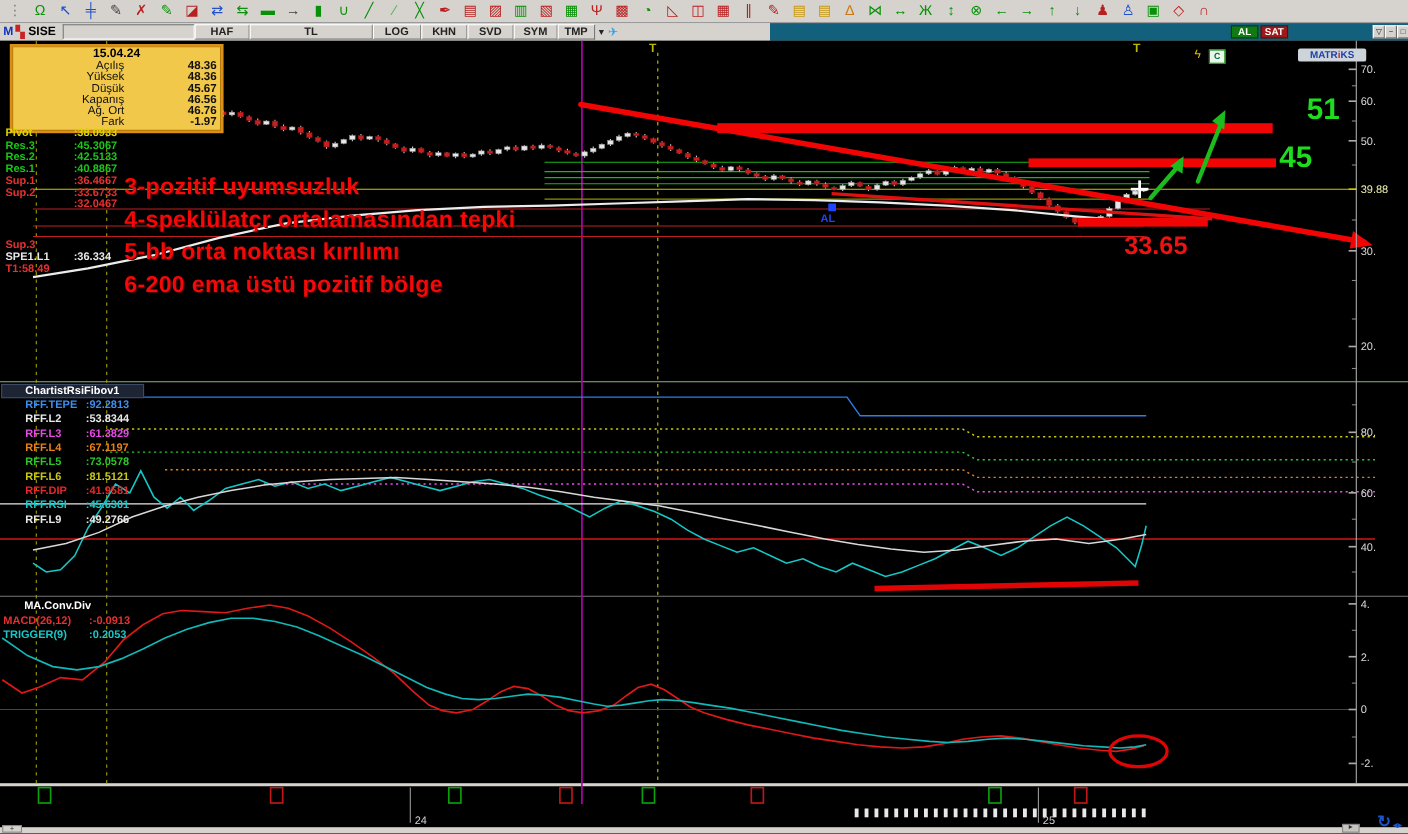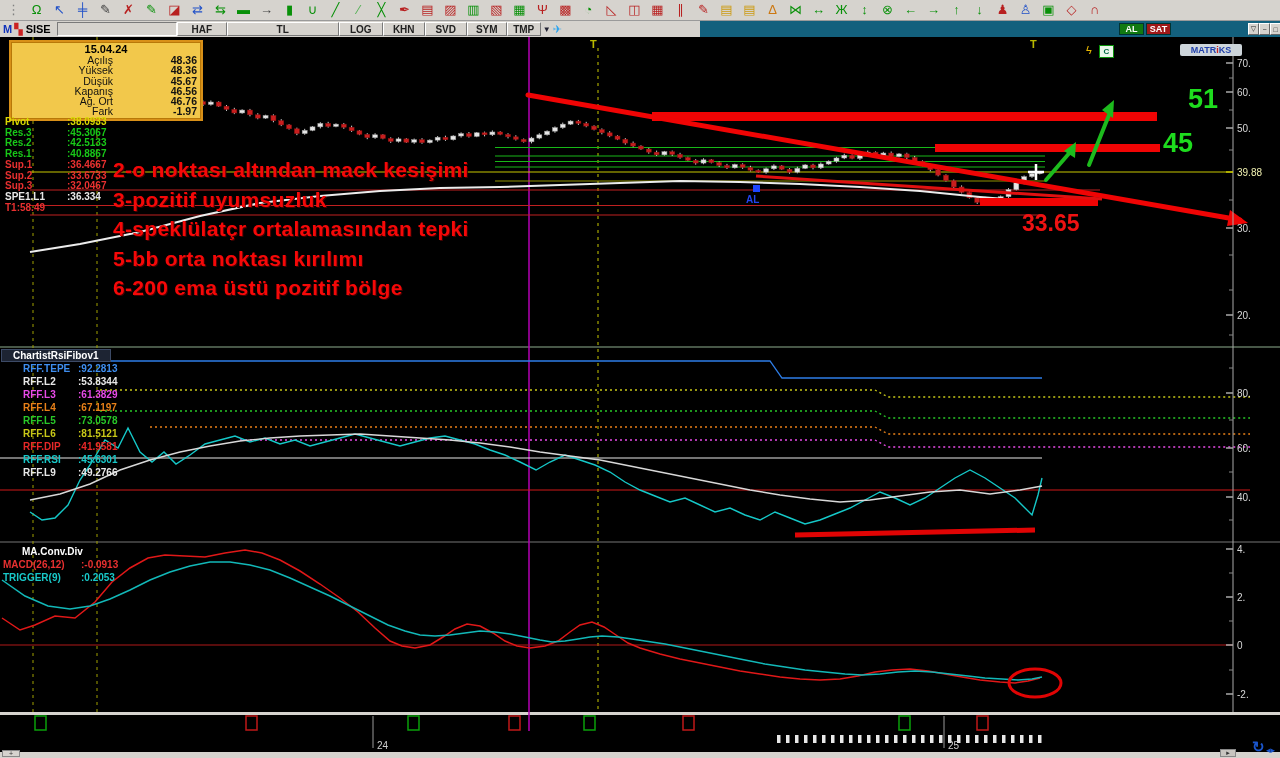--- a/index.html
+++ b/index.html
@@ -29,21 +29,21 @@
   .inforow{display:flex;justify-content:flex-end;font-size:10.5px;color:#111;line-height:10.3px;}
   .inforow .lb{width:88px;text-align:right;}
   .inforow .vl{width:84px;text-align:right;font-weight:bold;}
   .lvrow{display:flex;font-size:10px;font-weight:bold;line-height:10.7px;}
   .lvrow .lb{width:62px;text-align:left;}
   .rsirow{display:flex;font-size:10px;font-weight:bold;line-height:13px;}
   .rsirow .lb{width:55px;}
   .macdrow{display:flex;font-size:10px;font-weight:bold;line-height:13px;}
   .macdrow .lb{width:78px;}
   .paneltitle{font-size:10px;font-weight:bold;color:#fff;background:#1d2433;border:1px solid #3c4a66;
-    padding:0 11px;display:inline-block;}
+    padding:0 21px;display:inline-block;}
   .annline{font-size:21px;font-weight:bold;color:#f50808;line-height:29.5px;white-space:nowrap;
     letter-spacing:.3px;text-shadow:1px 1px 0 #400;}
   .biglabel{font-weight:bold;white-space:nowrap;}
   .statusbox{left:1px;top:732px;width:286px;height:19px;background:#f8f8f8;border:1px solid #000;
     font-size:12.5px;font-weight:bold;color:#000;display:flex;align-items:center;padding-left:5px;box-sizing:border-box;}
   .bottombar{left:0;top:752px;width:1280px;height:6px;background:#d6d3ce;}
   svg{position:absolute;left:0;top:0;z-index:1;}
   .tmark{font-size:11px;font-weight:bold;color:#b8b800;}
 </style>
 </head>
@@ -577,35 +577,34 @@
       </div>
       <div class="lvrow">
         <span class="lb" style="color: rgb(232, 48, 48);">Sup.1</span>
         <span class="vl" style="color: rgb(232, 48, 48);">:36.4667</span>
       </div>
       <div class="lvrow">
         <span class="lb" style="color: rgb(232, 48, 48);">Sup.2</span>
         <span class="vl" style="color: rgb(232, 48, 48);">:33.6733</span>
       </div>
       <div class="lvrow">
-        <span class="lb" style="color: rgb(232, 48, 48);">Sup.3</span>
+        <span class="lb" style="color: rgb(232, 48, 48); margin-top: 37px;">Sup.3</span>
         <span class="vl" style="color: rgb(232, 48, 48);">:32.0467</span>
       </div>
       <div class="lvrow">
         <span class="lb" style="color: rgb(232, 232, 232);">SPE1.L1</span>
         <span class="vl" style="color: rgb(232, 232, 232);">:36.334</span>
       </div>
       <div class="lvrow">
         <span class="lb" style="color: rgb(232, 48, 48);">T1:58.49</span>
         <span class="vl" style="color: rgb(232, 48, 48);"></span>
       </div>
     </div>
 
   <div class="ov" style="left:113px;top:155px;" id="annblock">
-      <div class="annline">2-o noktası altından mack kesişimi</div>
       <div class="annline">3-pozitif uyumsuzluk</div>
       <div class="annline">4-speklülatçr ortalamasından tepki</div>
       <div class="annline">5-bb orta noktası kırılımı</div>
       <div class="annline">6-200 ema üstü pozitif bölge</div>
     </div>
 
   <div class="ov biglabel" style="left:1188px;top:84px;font-size:27px;color:#1edc1e;">51</div>
   <div class="ov biglabel" style="left:1163px;top:128px;font-size:27px;color:#1edc1e;">45</div>
   <div class="ov biglabel" style="left:1022px;top:210px;font-size:23px;color:#ee1212;">33.65</div>
   <div class="ov tmark" style="left:590px;top:38px;">T</div>

